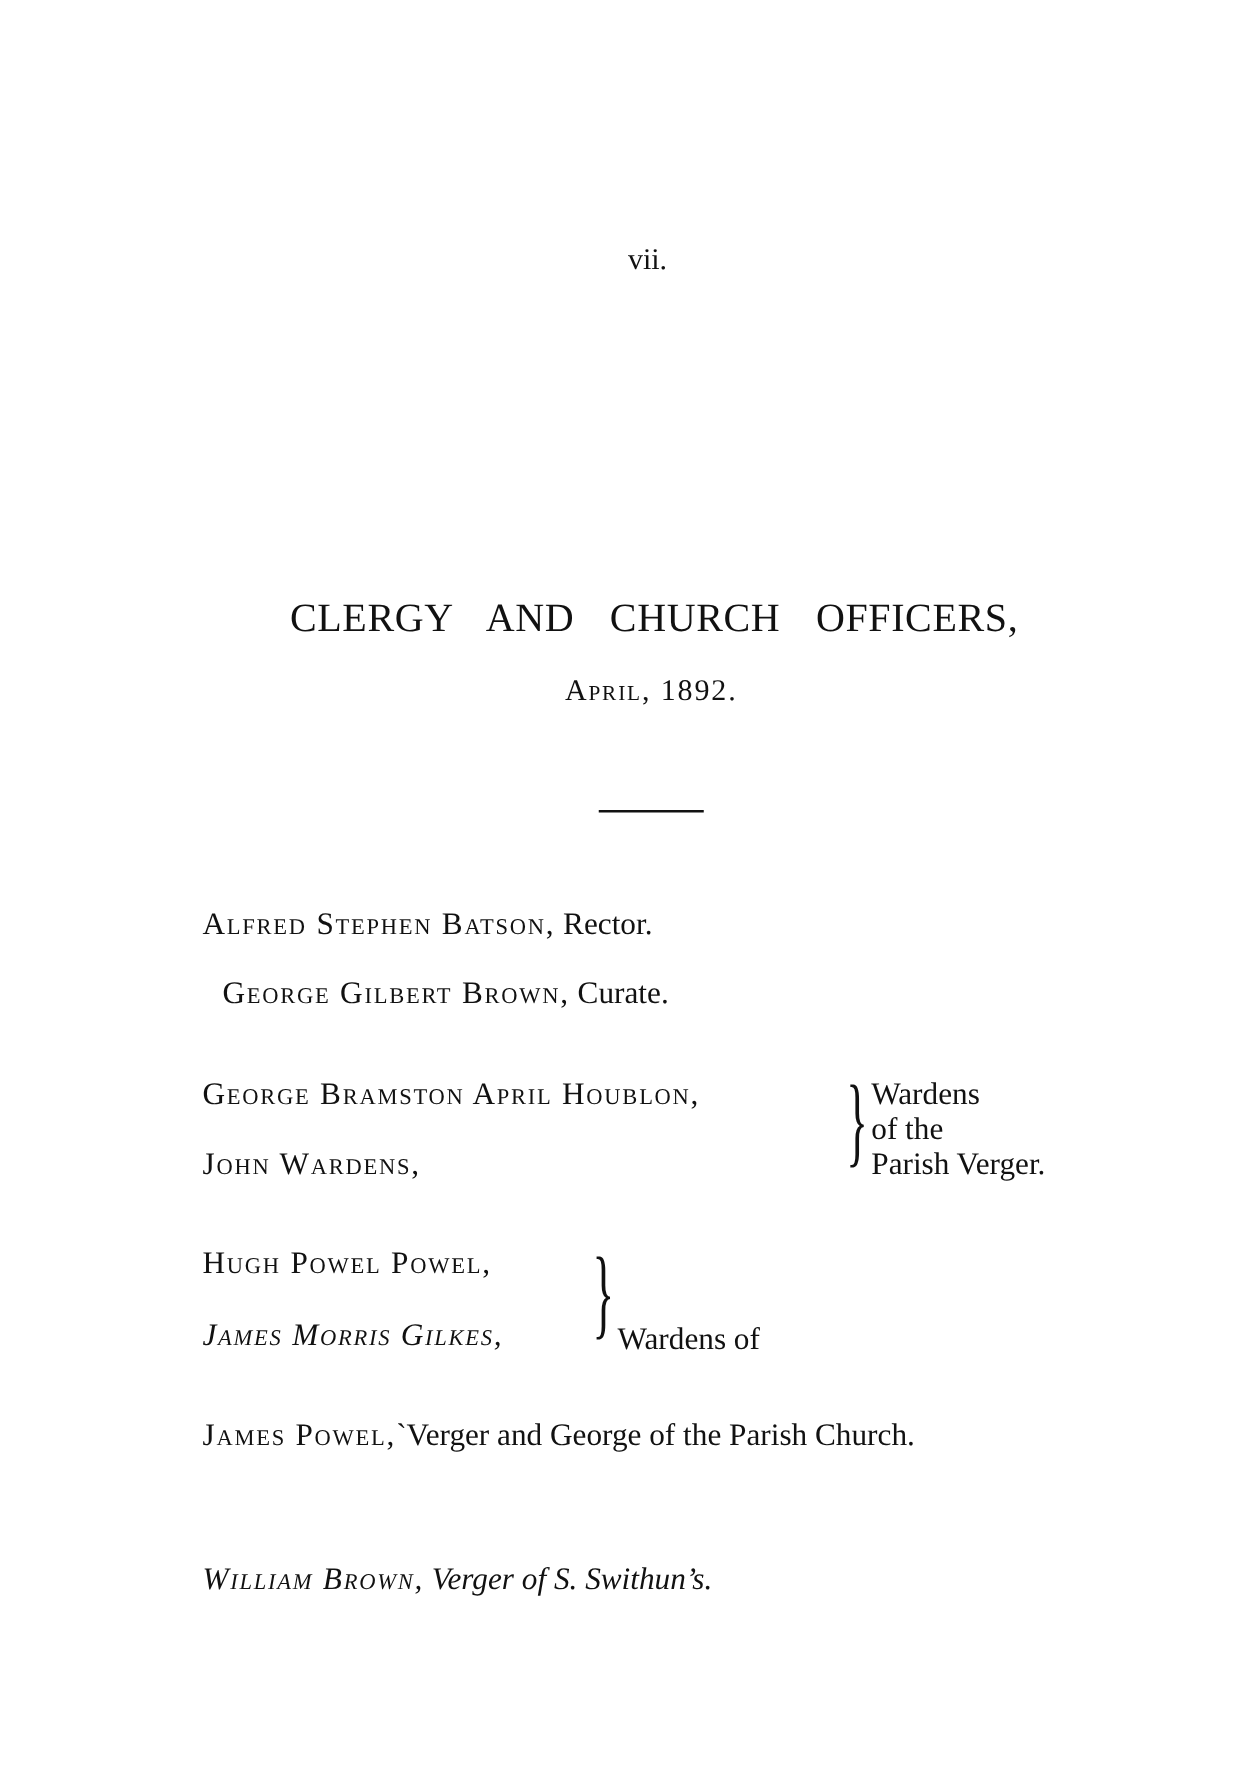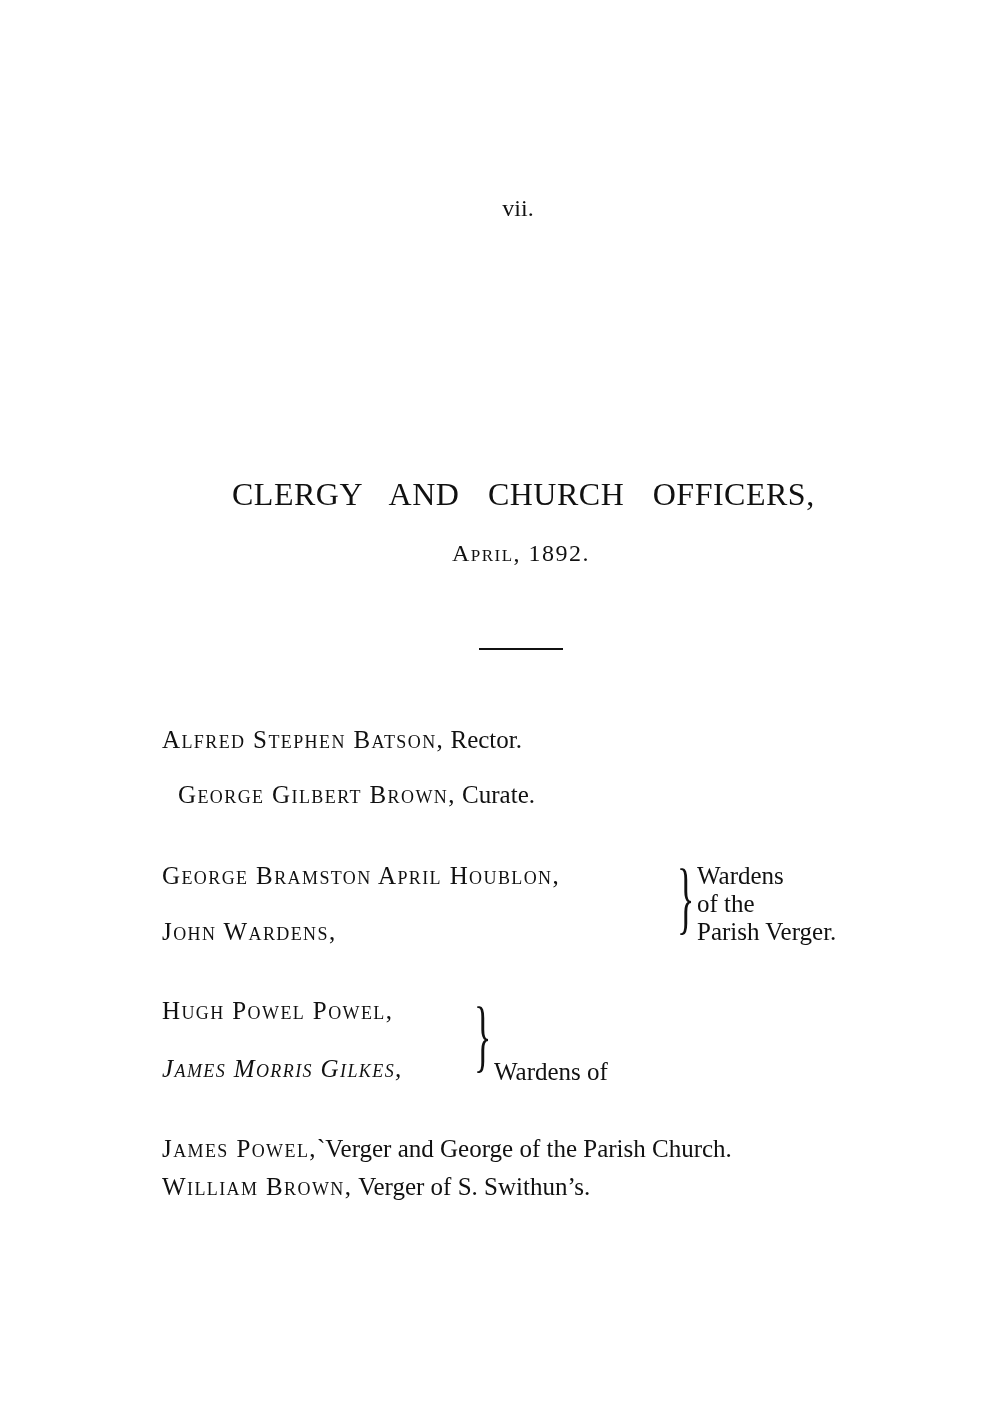--- a/index.html
+++ b/index.html
@@ -45,15 +45,15 @@
 <div class="abs line sc" style="top:997px; left:162px;">Hugh Powel Powel,</div>
 <div class="abs line sc" style="top:1055px; left:162px;font-style:italic;">James Morris Gilkes,</div>
 <div class="abs brace" style="top:995px; left:474px;">}</div>
 <div class="abs note" style="top:1012px; left:494px; width:260px;margin-top:46px;">
   <div>Wardens of</div>
 </div>
 
 <div class="abs line" style="top:1135px; left:162px;">
   <span class="sc">James Powel,</span><span>`Verger and George of the Parish Church.</span>
 </div>
-<div class="abs line" style="top:1173px; left:162px;">
+<div class="abs line" style="top:1250px; left:162px;font-style:italic;">
   <span class="sc">William Brown,</span><span> Verger of S. Swithun’s.</span>
 </div>
 
 </body></html>

